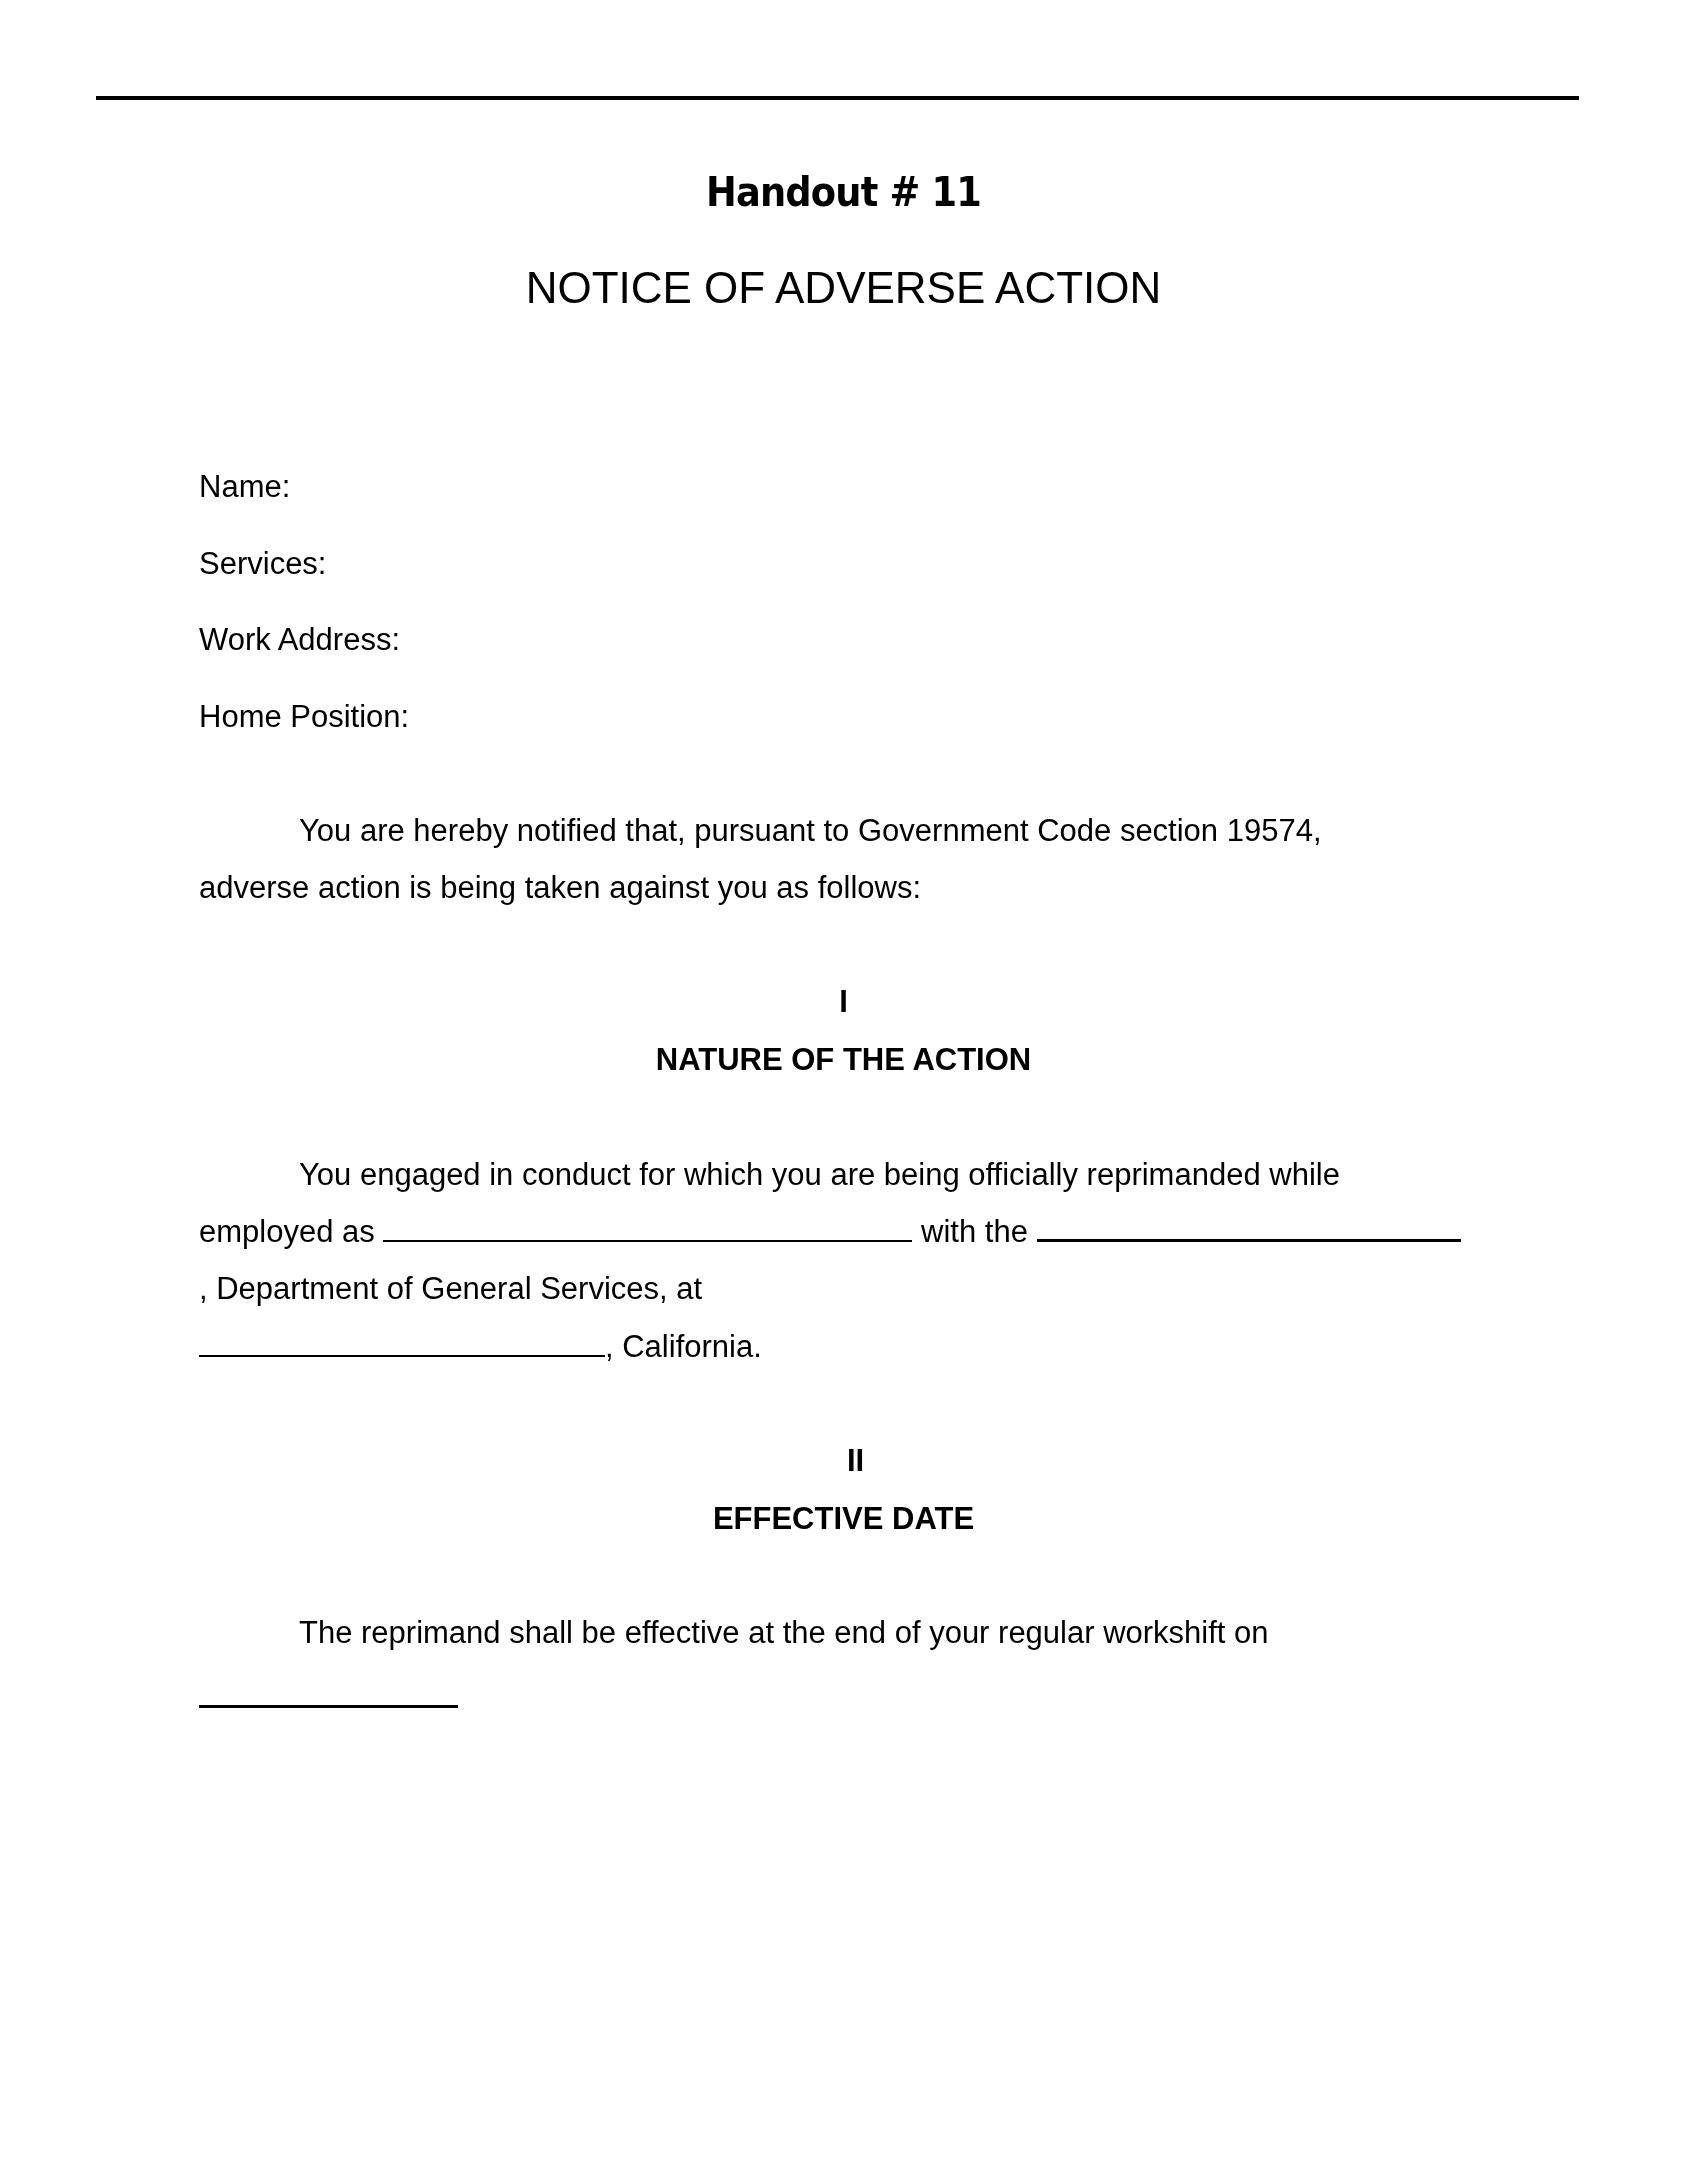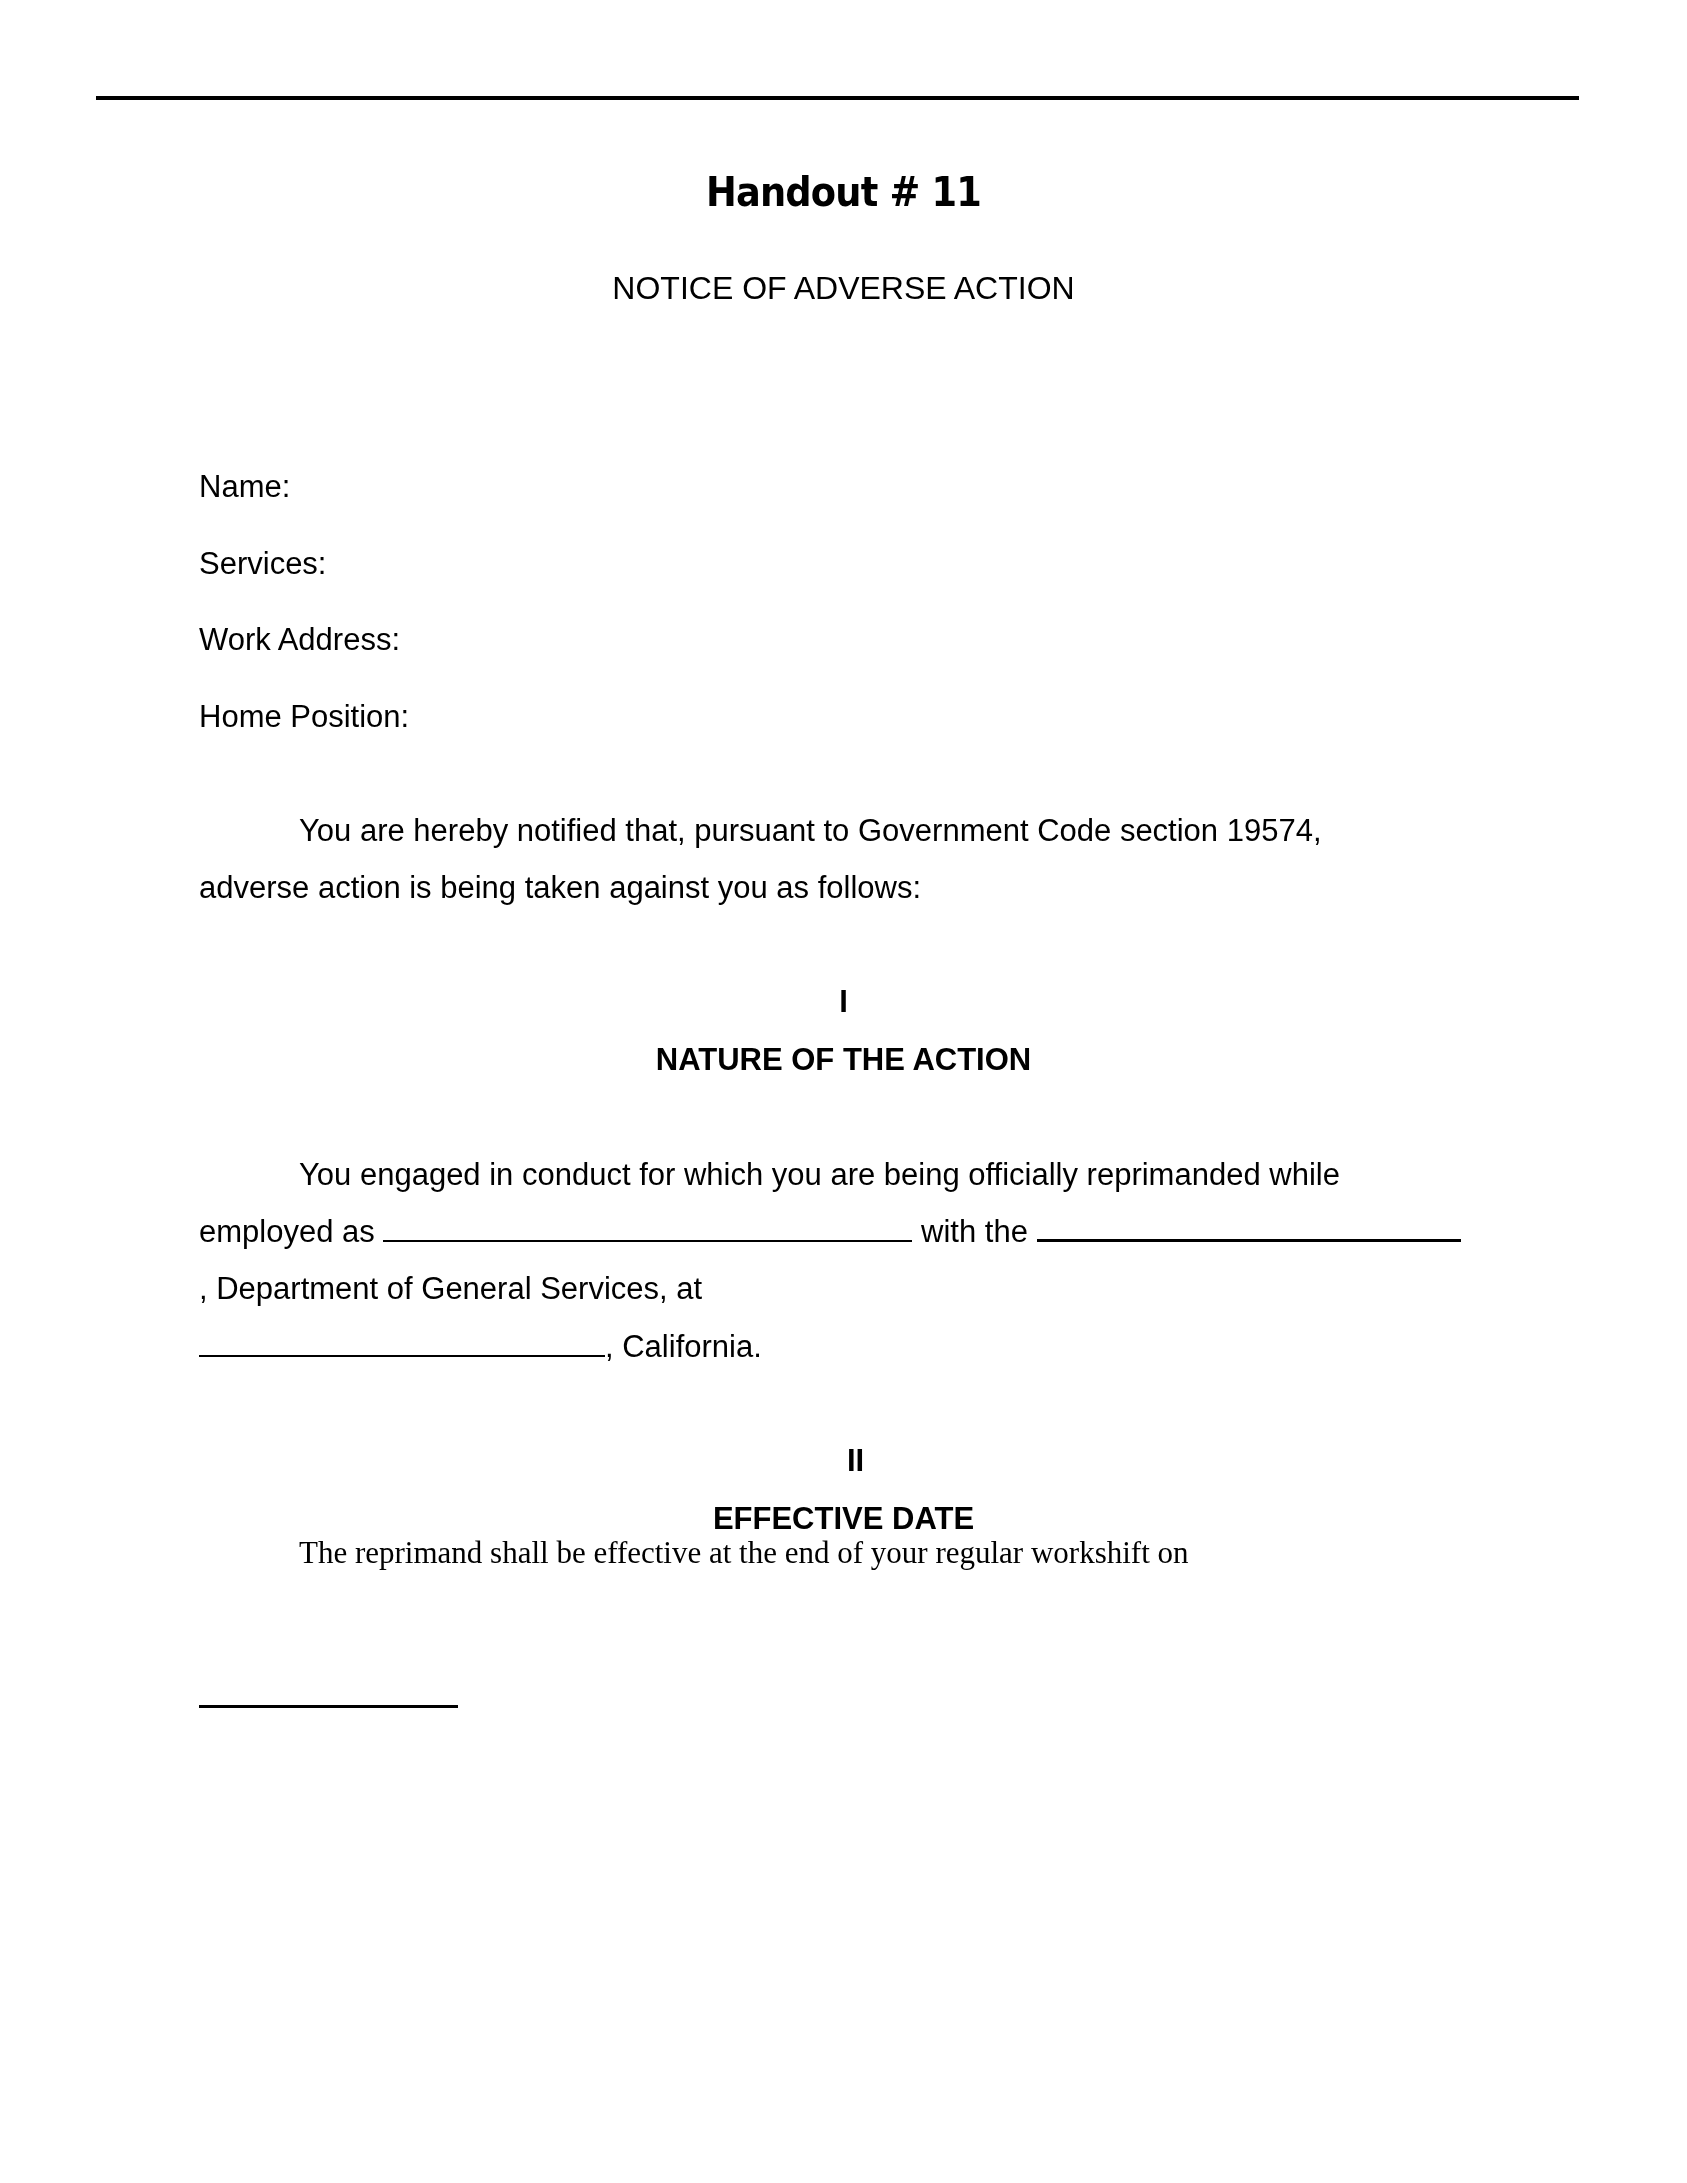--- a/index.html
+++ b/index.html
@@ -35,21 +35,21 @@
       letter-spacing: -0.9px;
       transform: scaleX(0.92);
     }
     .doc-title {
       position: absolute;
       left: 0;
       width: 1687px;
       top: 262px;
       text-align: center;
       font-family: "Liberation Sans", sans-serif;
-      font-size: 32px;
+      font-size: 44px;
       line-height: 52px;
     }
     .field-label {
       position: absolute;
       left: 199px;
       font-size: 31px;
       line-height: 38px;
       white-space: nowrap;
     }
     .line {
@@ -105,16 +105,16 @@
   <span class="blank heavy" style="width:424px;"></span>
 </div>
 
 <div class="line" style="left:199px; top:1270px;">, Department of General Services, at</div>
 
 <div class="line" style="left:199px; top:1328px;"><span class="blank" style="width:406px;"></span><span>, California.</span></div>
 
 <div class="center" style="top:1442px;margin-left:12px;">II</div>
 <div class="center" style="top:1500px;">EFFECTIVE DATE</div>
 
-<div class="line" style="left:299px; top:1534px;font-family:Liberation Serif, serif;">The reprimand shall be effective at the end of your regular workshift on</div>
+<div class="line" style="left:299px; top:1614px;">The reprimand shall be effective at the end of your regular workshift on</div>
 
 <div class="line" style="left:199px; top:1679px;"><span class="blank heavy" style="width:259px;"></span></div>
 
 
 </body></html>

